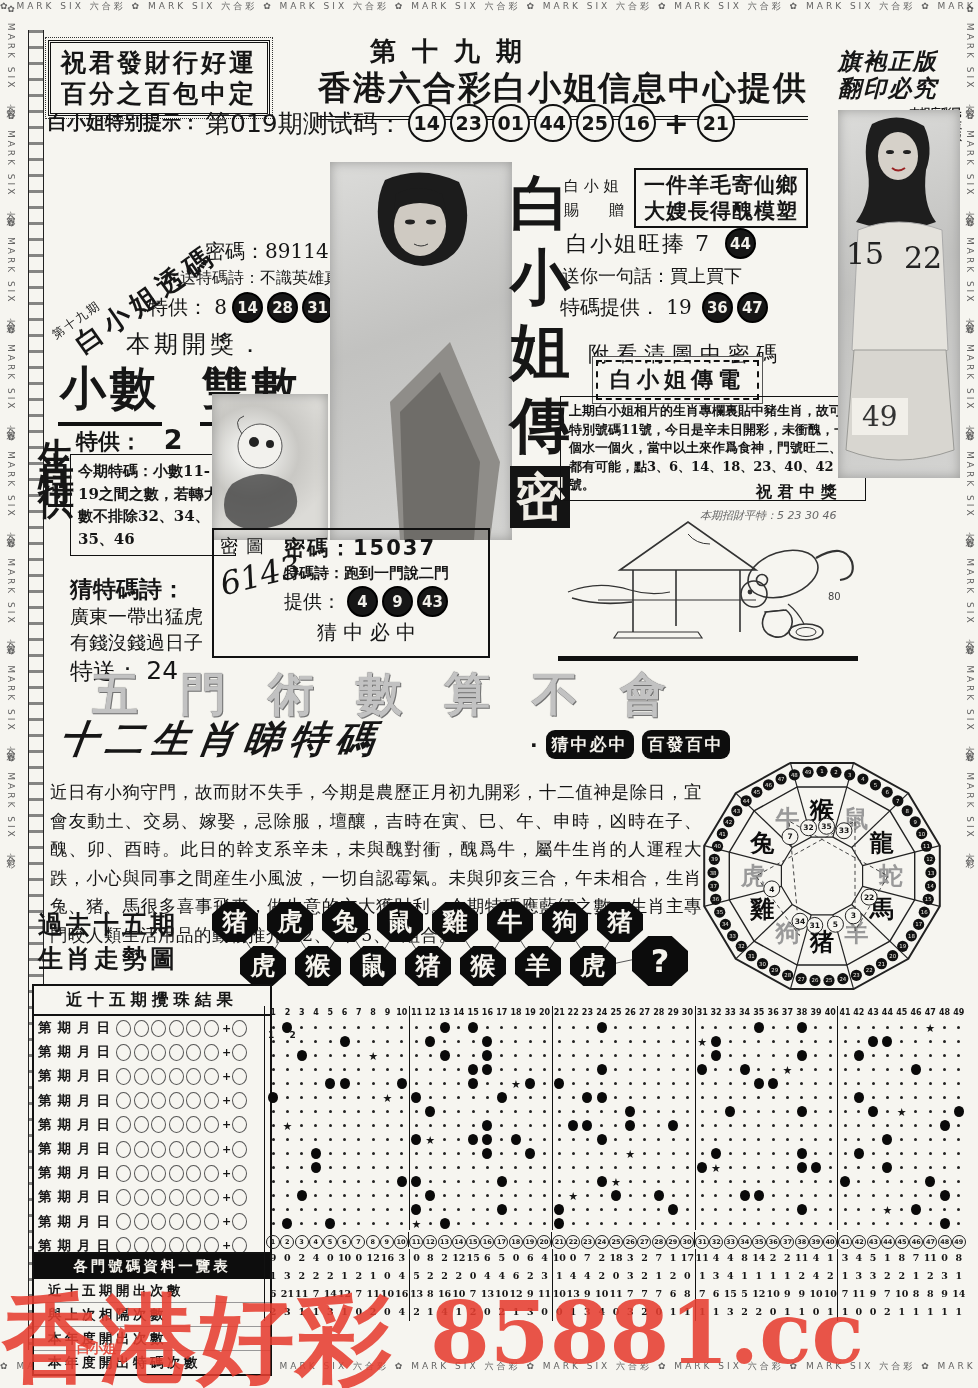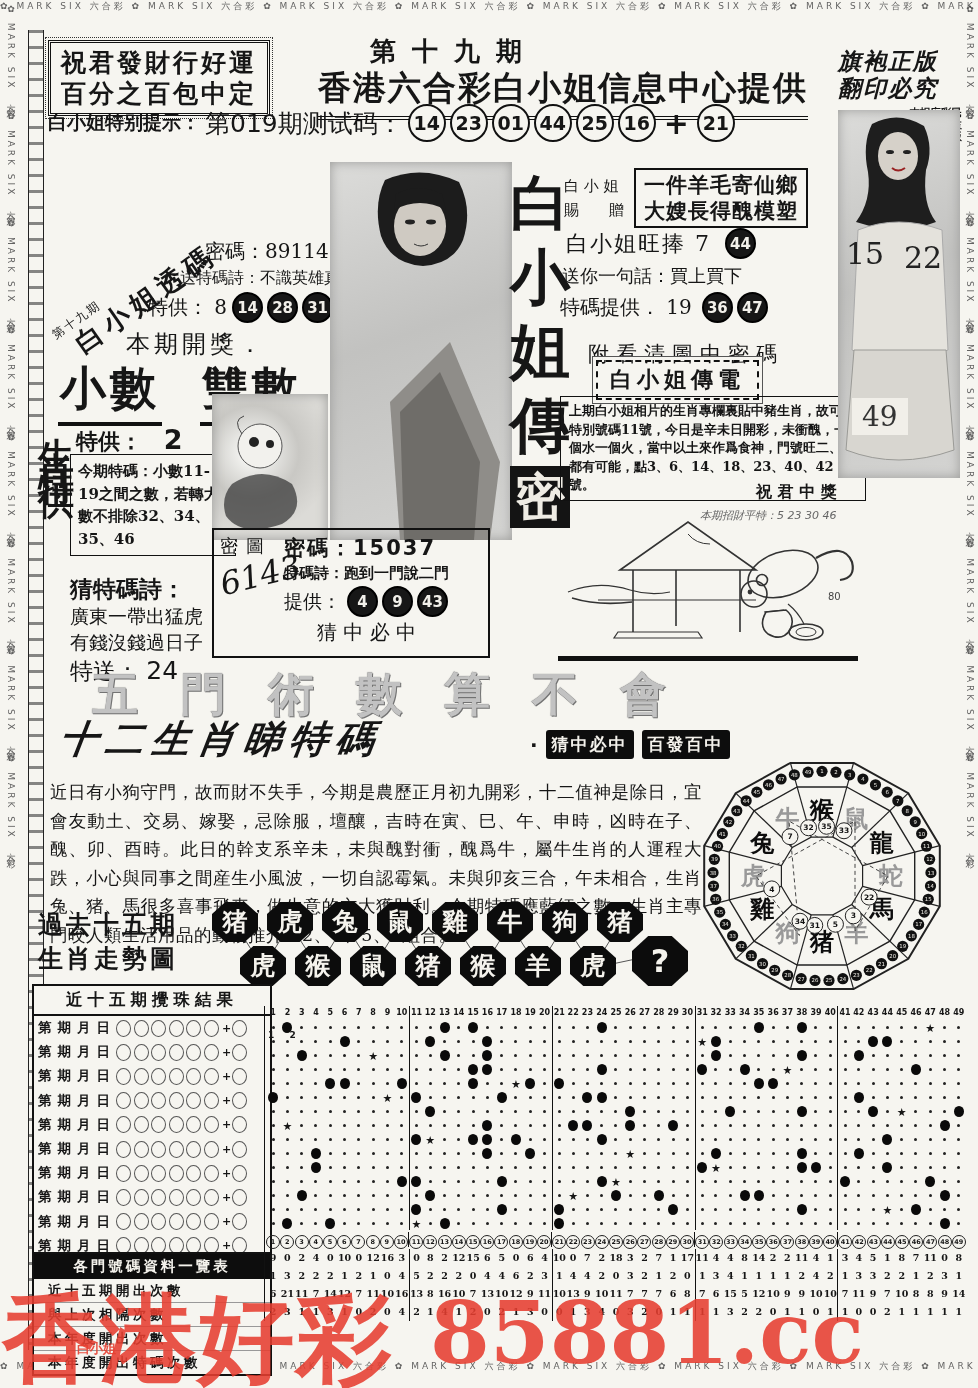--- a/index.html
+++ b/index.html
@@ -43,21 +43,21 @@
              font-size:22px;font-weight:bold;letter-spacing:5px;}
   .parabox{border:1.6px solid #111;padding:5px 8px;width:288px;white-space:normal;
            font-size:13px;line-height:18.5px;font-weight:bold;}
   
   .photo{background:linear-gradient(160deg,#dcdcda 0%,#c2c2c0 45%,#d4d4d2 100%);box-shadow:inset 0 0 12px #9a9a98;}
   
   .faint{font-size:46px;font-weight:bold;letter-spacing:42px;color:#c2c2c2;text-shadow:0 0 1px #555,1px 1px 0 #777;}
   .styl{font-size:38px;font-weight:bold;letter-spacing:8px;transform:skewX(-8deg);
         font-family:"DejaVu Serif",serif;font-style:italic;}
   .blkbadge{display:inline-block;background:#0d0d0d;color:#f4f2ec;font-size:17px;font-weight:bold;
-            padding:3px 6px;letter-spacing:2px;border-radius:3px;}
+            padding:3px 6px;letter-spacing:2px;border-radius:9px;}
   .article{white-space:normal;font-size:17.5px;line-height:28.5px;letter-spacing:.5px;width:652px;text-align:justify;}
   
   .oct{position:absolute;width:46px;height:40px;background:#0c0c0c;color:#f5f3ed;text-align:center;
        line-height:40px;font-size:25px;font-weight:bold;
        clip-path:polygon(29% 0,71% 0,100% 30%,100% 70%,71% 100%,29% 100%,0 70%,0 30%);}
   .oct.q{width:56px;height:50px;line-height:50px;font-size:32px;}
   .trendtitle{font-size:25px;font-weight:bold;letter-spacing:3px;line-height:34px;}
   
   .rtable{border:2px solid #111;background:#f6f5f0;}
   .rtable .hd{font-size:16.5px;font-weight:bold;letter-spacing:5px;text-align:center;

